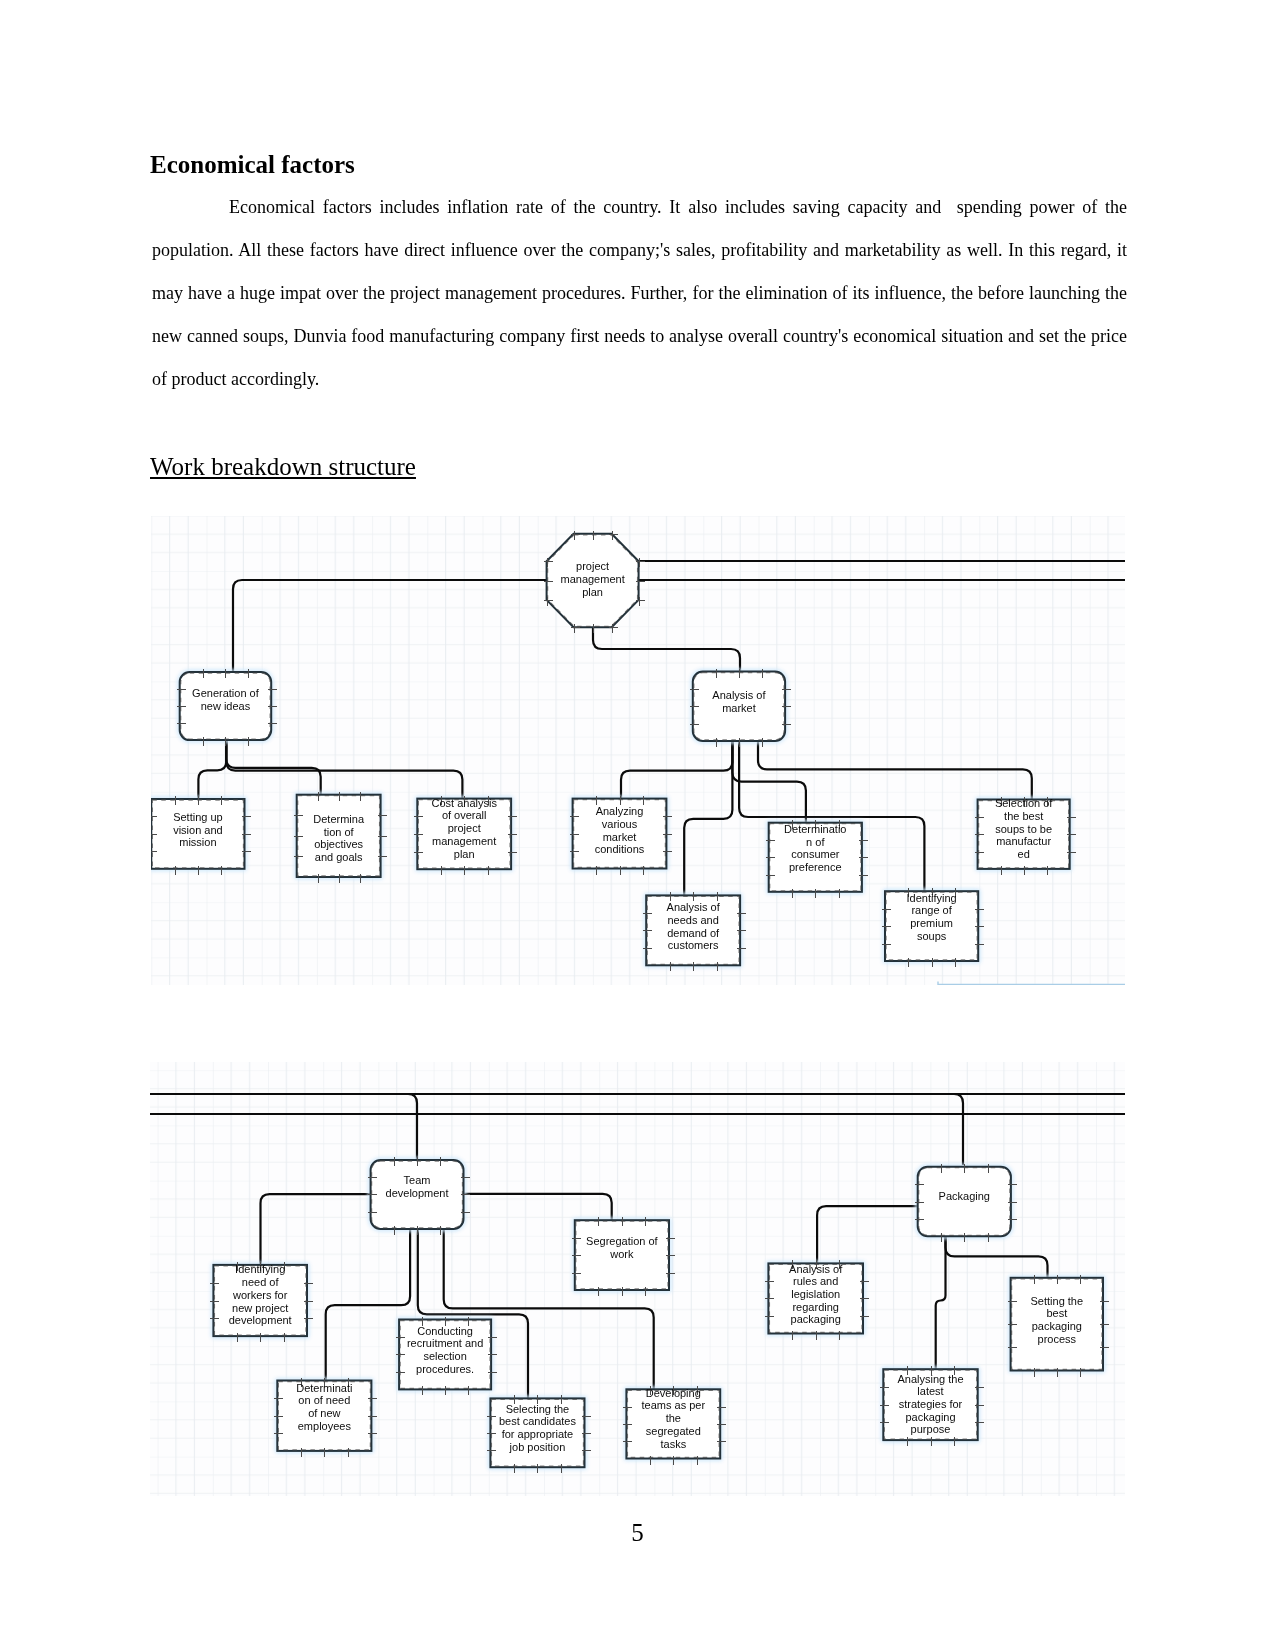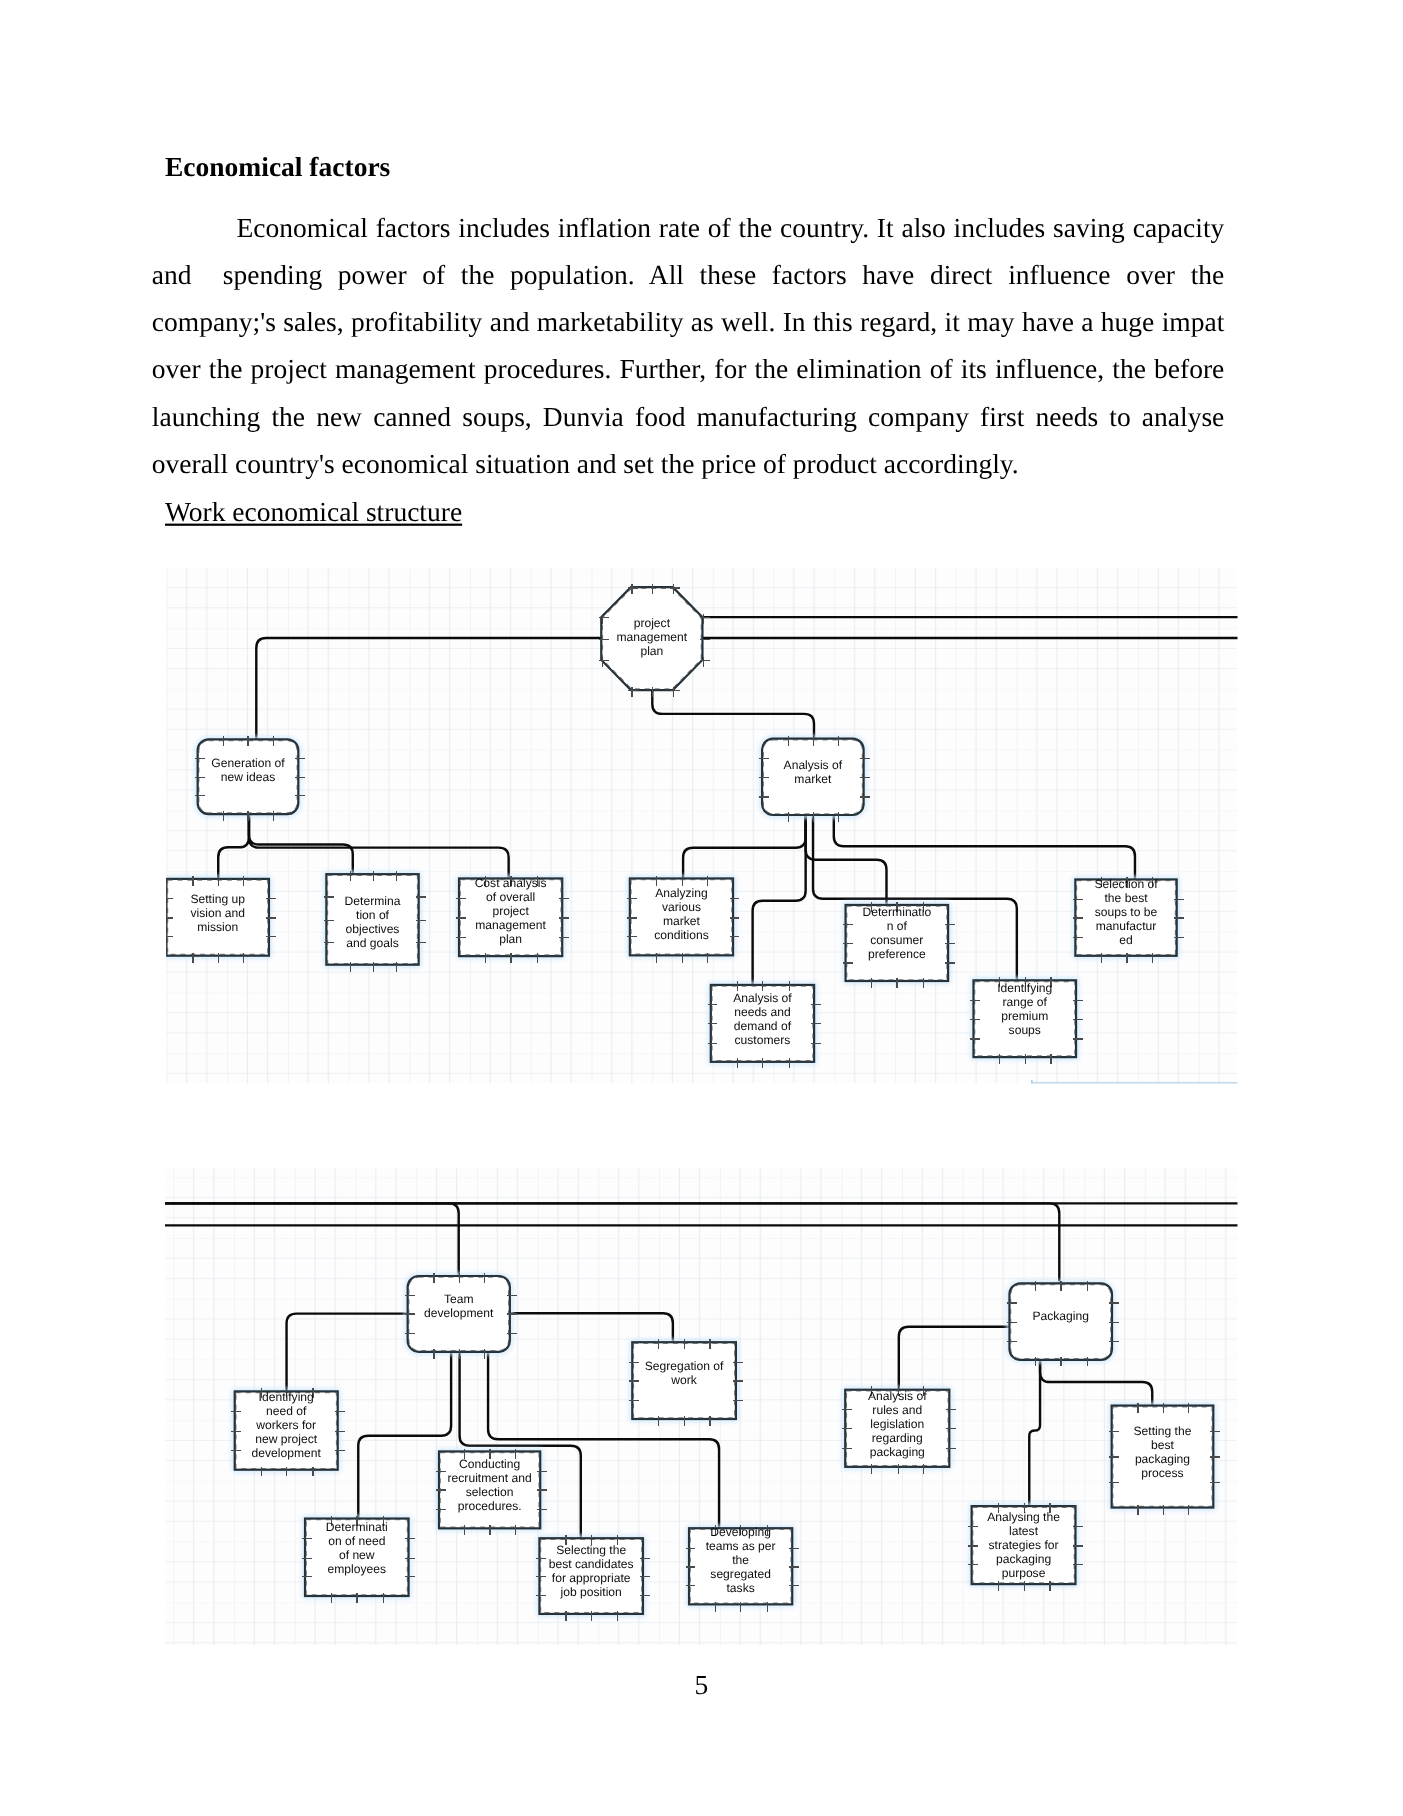--- a/index.html
+++ b/index.html
@@ -1,35 +1,35 @@
 <!DOCTYPE html>
 <html><head>
 <meta charset="utf-8">
 <title>Work breakdown structure</title>
 <style>
   html,body{margin:0;padding:0;background:#fff;}
   body{width:1275px;height:1651px;position:relative;overflow:hidden;
        font-family:"Liberation Serif",serif;color:#000;-webkit-font-smoothing:antialiased;}
   .page{position:absolute;left:0;top:0;width:1275px;height:1651px;background:#fff;}
-  .heading{position:absolute;left:150px;top:140px;font-size:25px;font-weight:bold;line-height:25px;white-space:nowrap;}
-  .para{position:absolute;left:138px;top:186px;width:975px;font-size:25px;line-height:43px;
+  .heading{position:absolute;left:150px;top:152px;font-size:25px;font-weight:bold;line-height:25px;white-space:nowrap;}
+  .para{position:absolute;left:152px;top:186px;width:975px;font-size:18px;line-height:43px;
         text-align:justify;text-indent:77px;white-space:pre-wrap;}
   .subheading{position:absolute;left:150px;top:454px;font-size:25px;line-height:25px;
               text-decoration:underline;white-space:nowrap;}
   .pagenum{position:absolute;left:0;top:1520px;width:1275px;text-align:center;font-size:25px;line-height:25px;}
   .figure{position:absolute;}
   .figure svg text{-webkit-font-smoothing:antialiased;}
 </style>
 </head>
 <body>
 
 <div class="page">
   <div class="heading">Economical factors</div>
   <div class="para">Economical factors includes inflation rate of the country. It also includes saving capacity and  spending power of the population. All these factors have direct influence over the company;'s sales, profitability and marketability as well. In this regard, it may have a huge impat over the project management procedures. Further, for the elimination of its influence, the before launching the new canned soups, Dunvia food manufacturing company first needs to analyse overall country's economical situation and set the price of product accordingly.</div>
-  <div class="subheading">Work economical structure</div>
+  <div class="subheading">Work breakdown structure</div>
   <div class="pagenum">5</div>
 
   <div class="figure" id="fig-top" style="left:151px;top:516px;width:974px;height:469px;text-align:right;"><svg width="974" height="469" viewBox="0 0 974 469">
         <defs>
           <pattern id="grid-fig-top" width="55.199999999999996" height="55.199999999999996" patternUnits="userSpaceOnUse" patternTransform="translate(0.3,-0.2)">
             <path d="M0 0H55.199999999999996 M0 18.4H55.199999999999996 M0 36.8H55.199999999999996 " stroke="#eef1f4" stroke-width="1" fill="none"></path>
             <path d="M0 0V55.199999999999996 M18.4 0V55.199999999999996 M36.8 0V55.199999999999996 " stroke="#e8ecf0" stroke-width="1" fill="none"></path>
           </pattern>
           <filter id="glow-fig-top" x="-60%" y="-60%" width="220%" height="220%">
             <feGaussianBlur in="SourceAlpha" stdDeviation="2.2" result="b"></feGaussianBlur>

